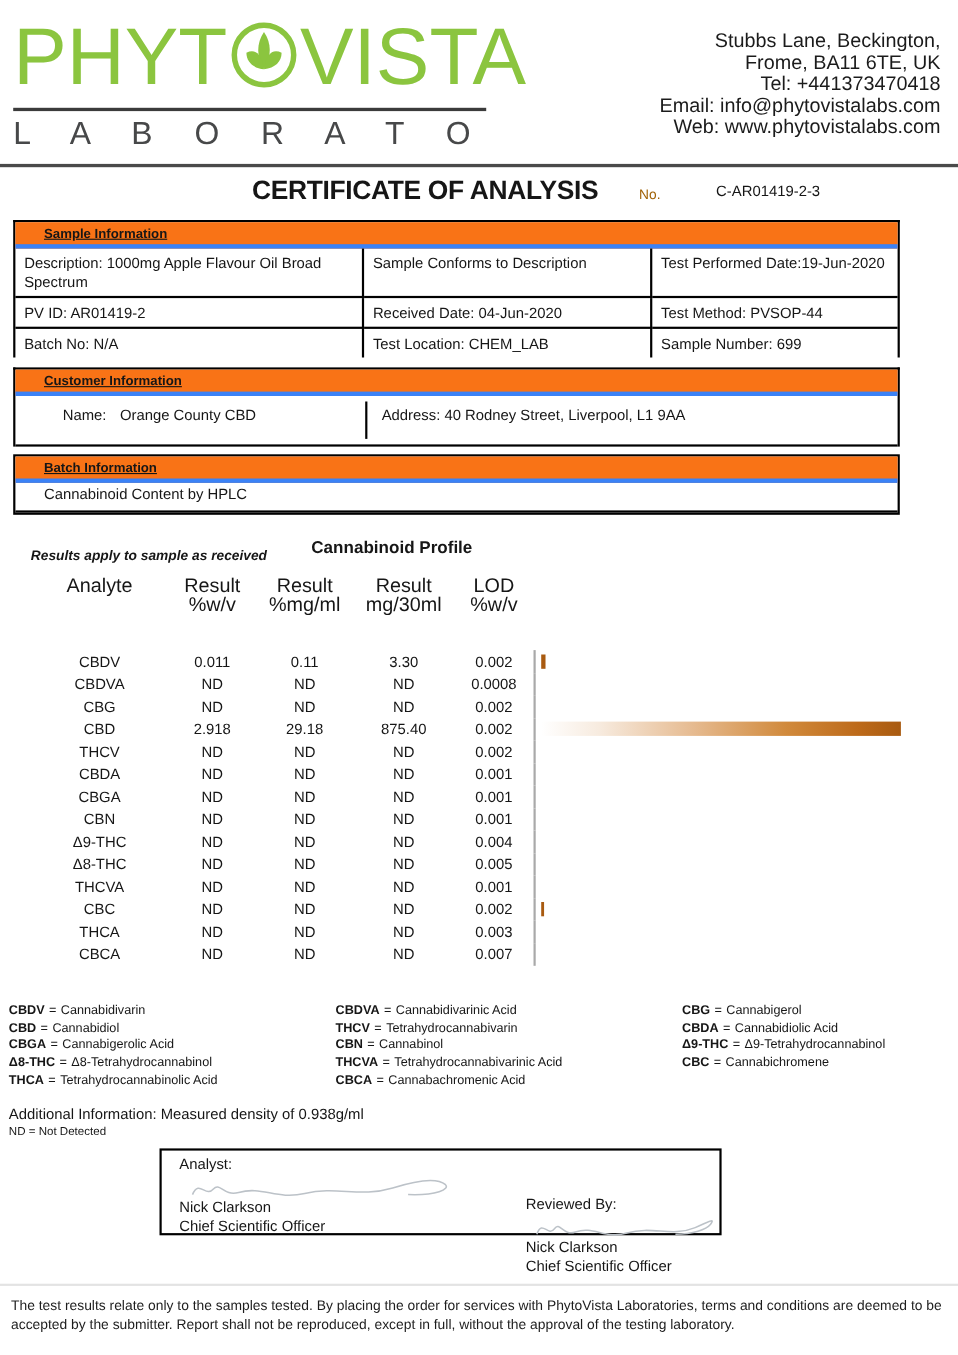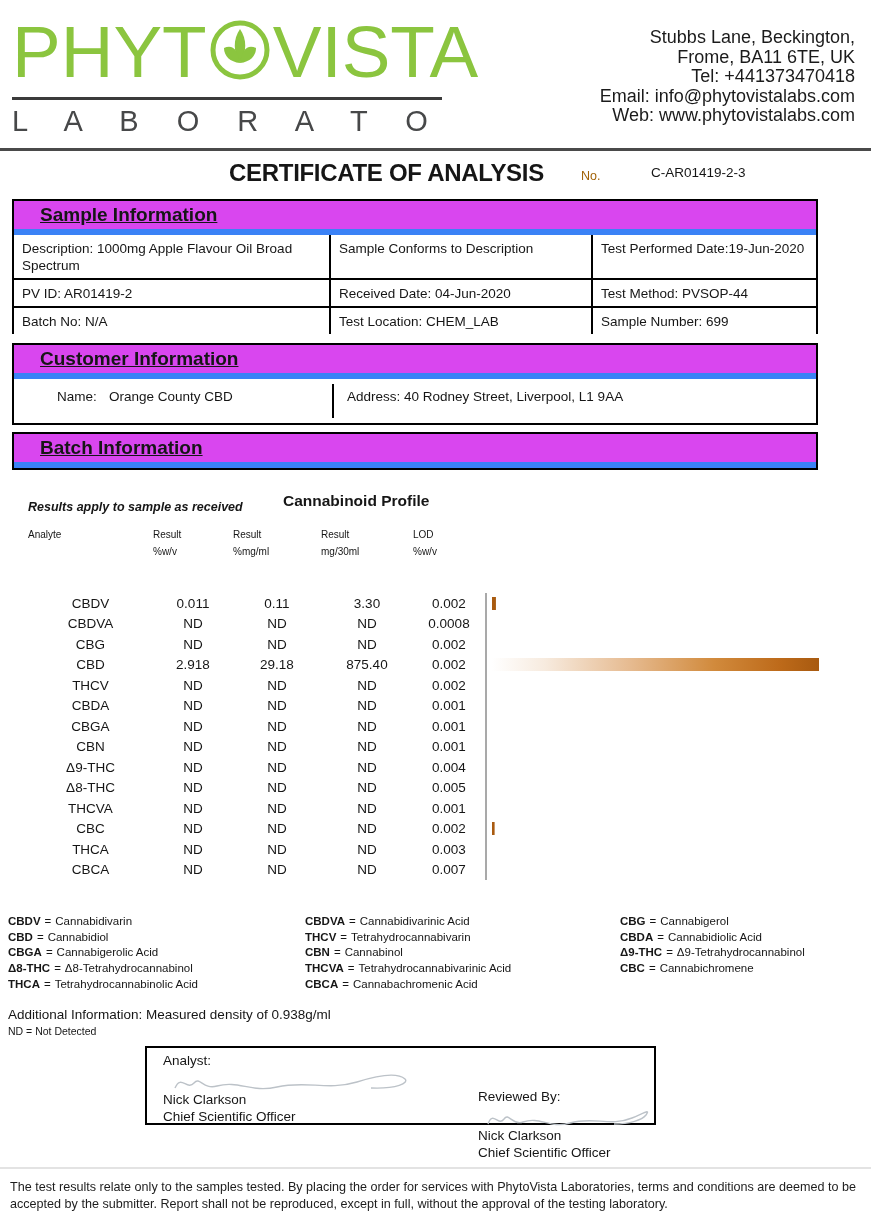--- a/index.html
+++ b/index.html
@@ -18,40 +18,40 @@
   .header-rule { border-top:3px solid #4a4a4a; margin-top:10px; }
   
   .title-row { position:relative; height:48px; }
   .doc-title { position:absolute; left:229px; top:8px; font-size:24px; font-weight:bold; letter-spacing:-.3px; }
   .no-label { position:absolute; left:581px; top:18px; font-size:12.5px; color:#a16207; }
   .cert-no { position:absolute; left:651px; top:14px; font-size:13.5px; }
   
   .tablewrap { margin:0 53px 0 12px; width:806px; }
   .box { border:2px solid #000; border-bottom:none; }
   .box:last-child { border-bottom:2px solid #000; }
-  .green-bar { background:#d946ef; border-bottom:6px solid #3b82f6; padding:3px 8px 3px 26px;
-    font-size:19px; font-weight:bold; text-decoration:underline; }
+  .green-bar { background:#f97316; border-bottom:4px solid #3b82f6; padding:3px 8px 3px 26px;
+    font-size:12px; font-weight:bold; text-decoration:underline; }
   .sample-grid { display:grid; grid-template-columns:317px 262px 1fr; font-size:13.5px; }
   .sample-grid > div { padding:5px 8px 4px 8px; line-height:17px; border-right:2px solid #000; border-bottom:2px solid #000; }
   .sample-grid > div:nth-child(3n) { border-right:none; }
   .sample-grid > div:nth-child(n+7) { border-bottom:none; }
   .sample-grid > div:nth-child(-n+3) { min-height:44px; }
   .cust-body { position:relative; height:46px; font-size:13.5px; border-bottom:2px solid #000; }
   .cust-body .lbl-name { position:absolute; left:43px; top:10px; }
   .cust-body .val-name { position:absolute; left:95px; top:10px; }
   .cust-divider { position:absolute; left:318px; top:5px; height:34px; border-left:2px solid #000; }
   .cust-body .lbl-addr { position:absolute; left:333px; top:10px; }
   .cust-body .val-addr { position:absolute; left:390px; top:10px; }
   .method-body { padding:3px 8px 7px 26px; font-size:13.5px; border-bottom:2px solid #000; }
   .gap8 { height:9px; } .gap6 { height:7px; }
   
   .profile-head { position:relative; height:26px; margin-top:22px; }
   .profile-note { position:absolute; left:28px; top:8px; font-size:12.5px; font-weight:bold; font-style:italic; }
   .profile-title { position:absolute; left:283px; top:0; font-size:15.5px; font-weight:bold; }
-  .pcols { display:flex; margin:8px 0 0 28px; font-size:10px; line-height:17px; }
+  .pcols { display:flex; margin:8px 0 0 28px; font-size:18px; text-align:center; line-height:17px; }
   .c1 { width:125px; } .c2 { width:80px; } .c3 { width:88px; } .c4 { width:92px; } .c5 { width:72px; }
   .profile-rows { margin:33px 0 0 28px; }
   .prow { display:flex; align-items:center; height:20.5px; font-size:13.5px; }
   .pc { text-align:center; }
   .bar-cell { width:337px; align-self:stretch; border-left:2px solid #a9a9a9; display:flex; align-items:center; padding-left:5px; }
   .bar { height:13px; width:0;
     background-image:linear-gradient(90deg,#ffffff 0%,#f7ebdf 16%,#e6bb91 42%,#d18a3c 68%,#bd6a1a 88%,#a85a10 100%);
     background-size:327px 13px; background-position:right center; background-repeat:no-repeat; }
   
   .legend { display:flex; margin:34px 0 0 8px; font-size:11.5px; line-height:15.6px; }
@@ -130,20 +130,21 @@
       <span class="val-name">Orange County CBD</span>
       <span class="cust-divider"></span>
       <span class="lbl-addr">Address:</span>
       <span class="val-addr">40 Rodney Street, Liverpool, L1 9AA</span>
     </div>
   </div>
   <div class="gap6"></div>
 
   <div class="box">
     <div class="green-bar">Batch Information</div>
+    <div class="method-body">Cannabinoid Content by HPLC</div>
   </div>
 </div>
 
 <div class="profile-head">
   <div class="profile-note">Results apply to sample as received</div>
   <div class="profile-title">Cannabinoid Profile</div>
 </div>
 <div class="pcols">
   <div class="c1">
     <div>Analyte</div>

